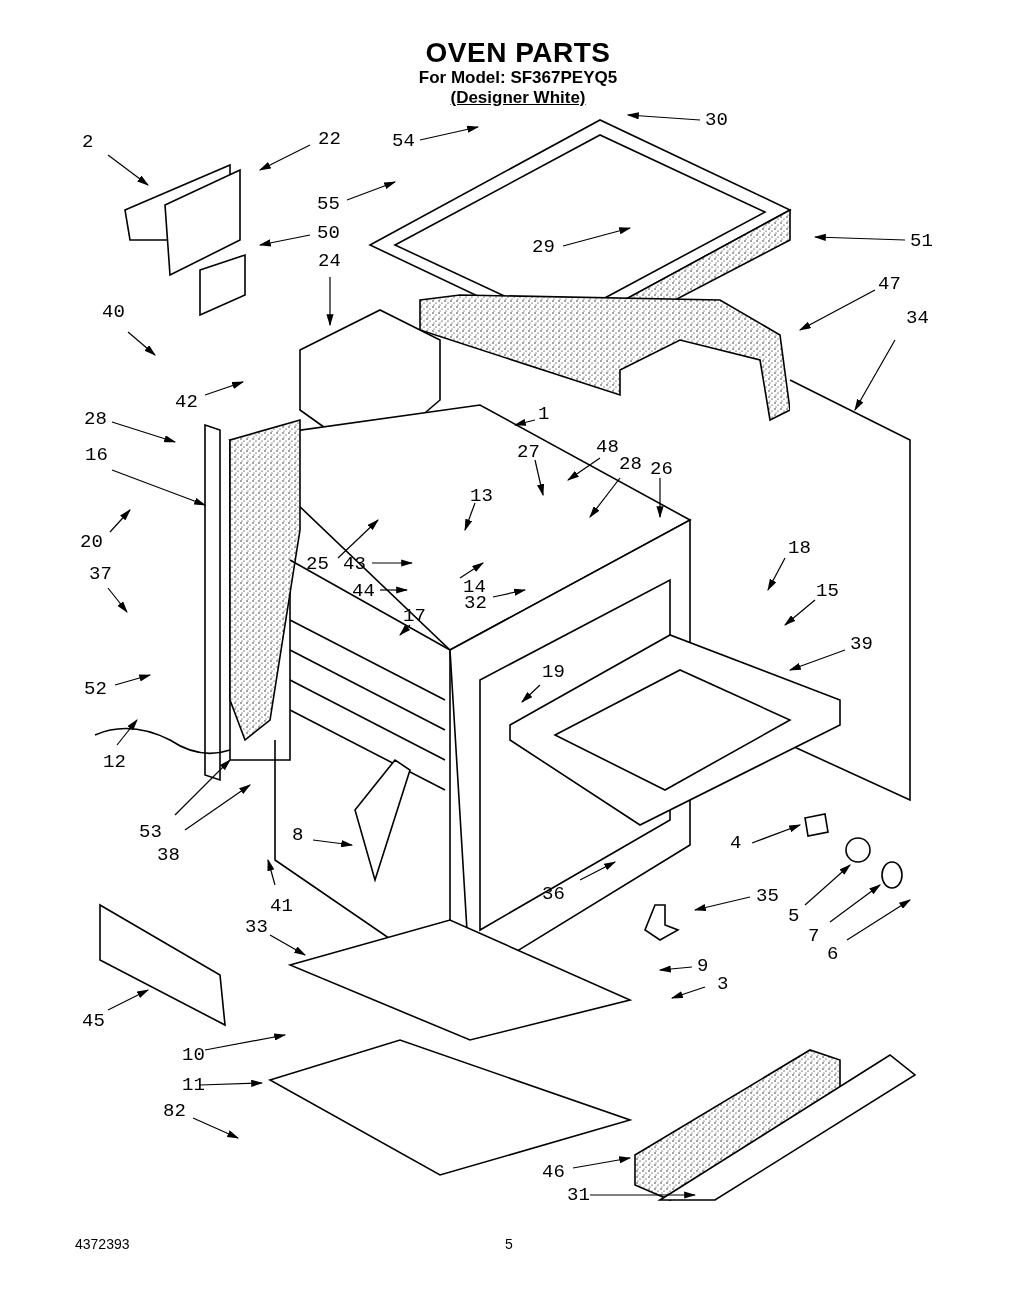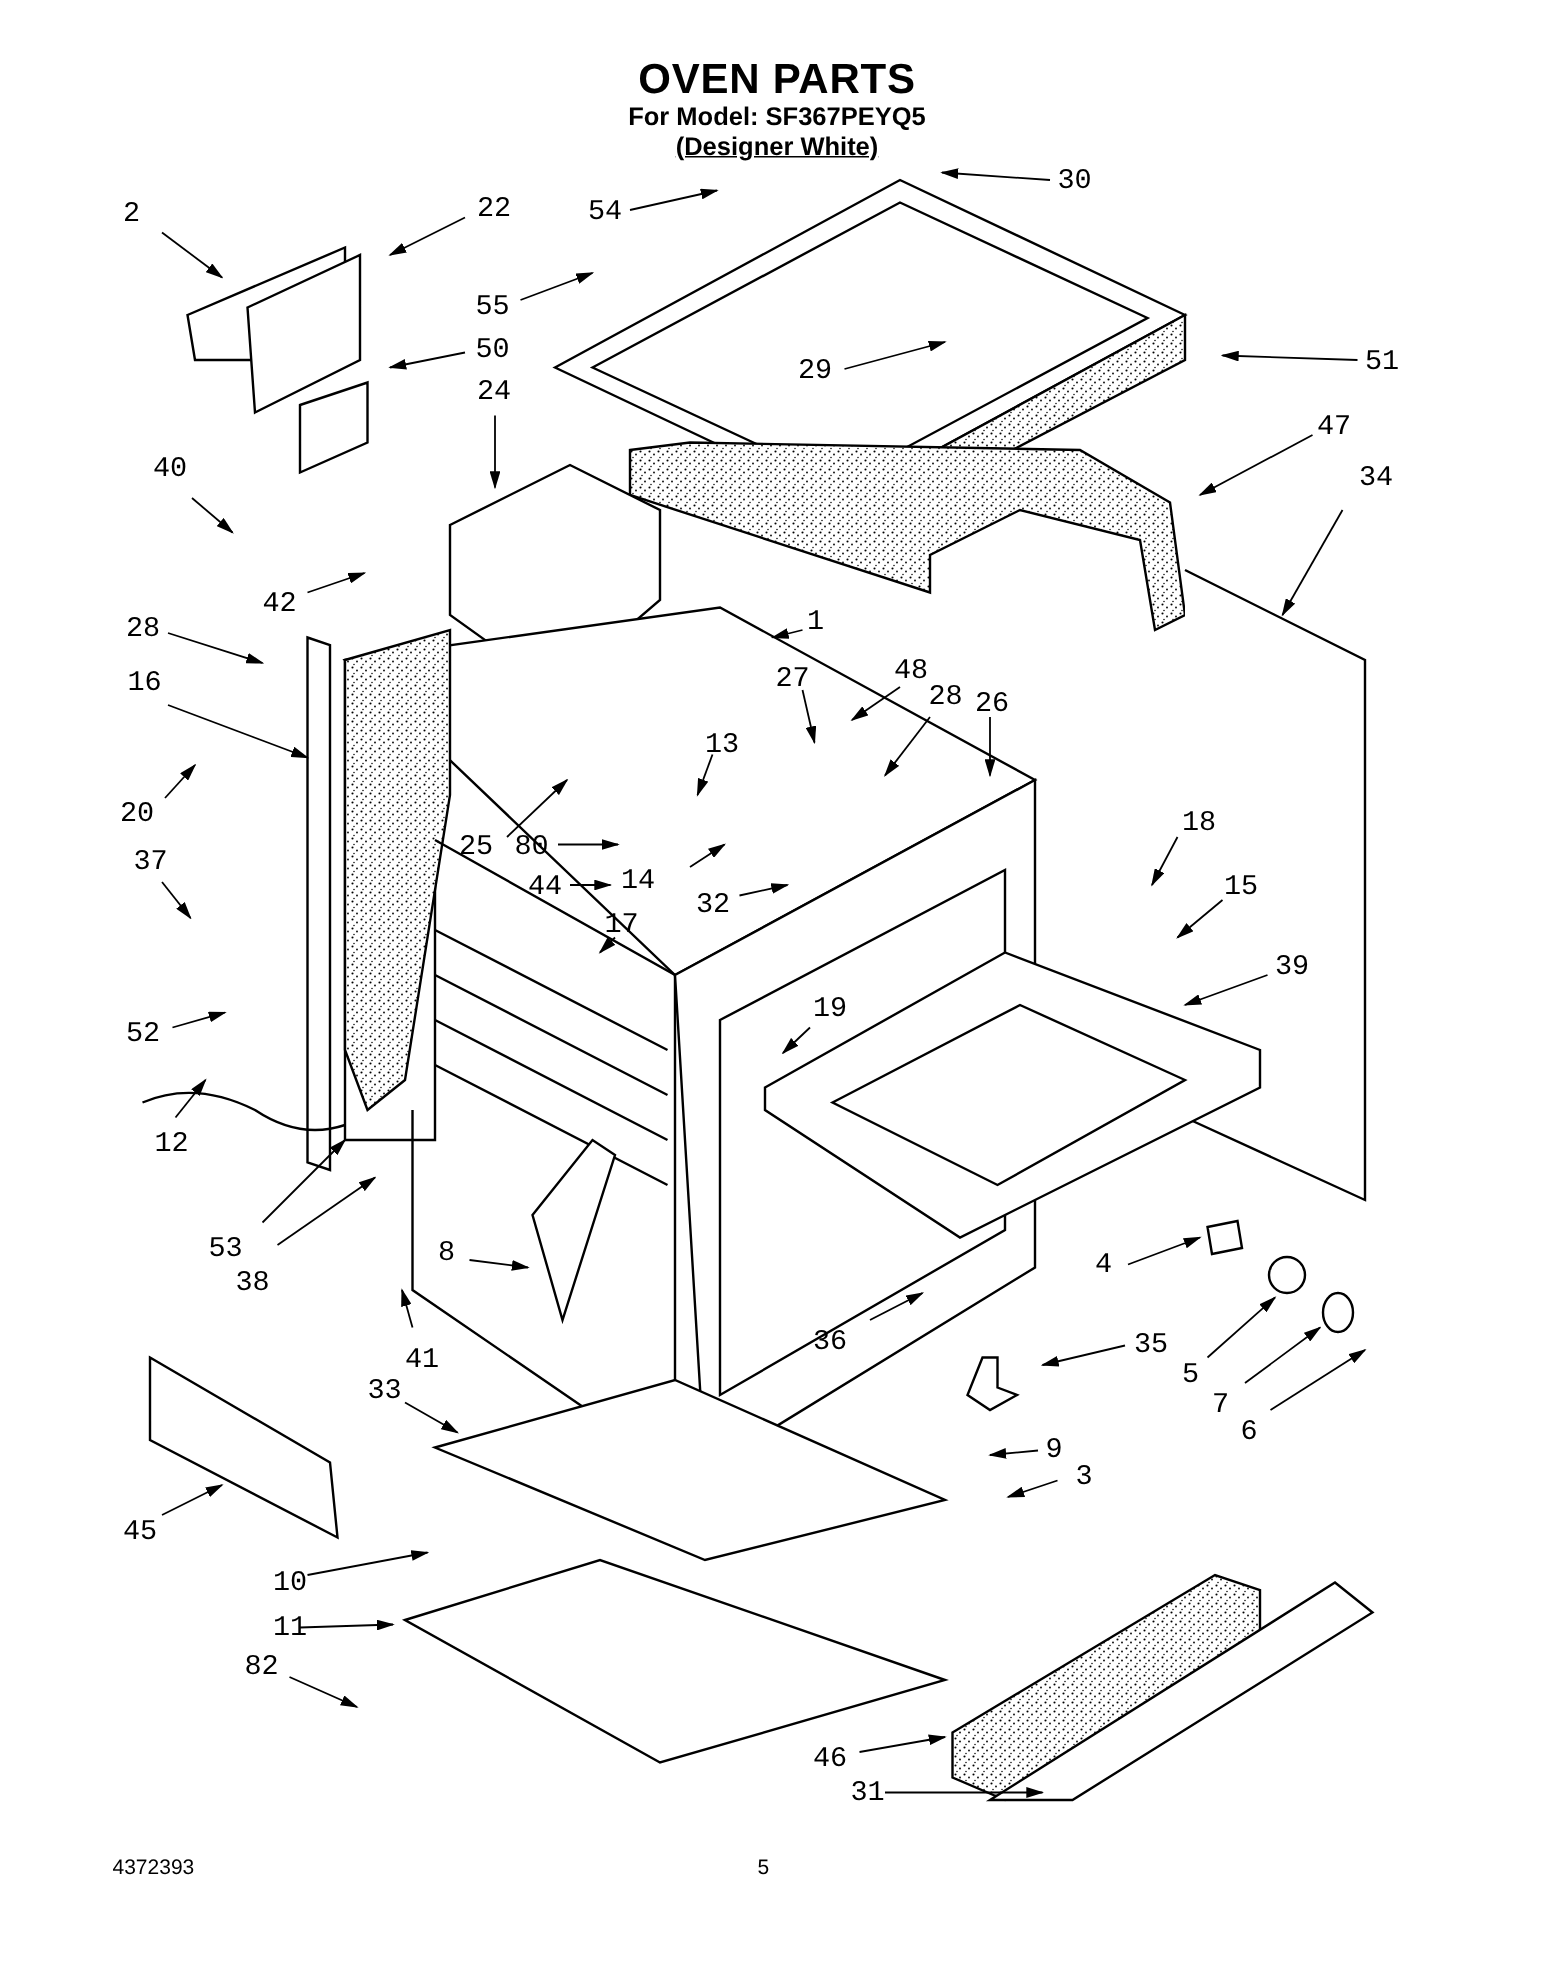--- a/index.html
+++ b/index.html
@@ -152,25 +152,25 @@
 <div class="callout" style="left:538px;top:405px">1</div>
 <div class="callout" style="left:84px;top:410px">28</div>
 <div class="callout" style="left:517px;top:443px">27</div>
 <div class="callout" style="left:596px;top:438px">48</div>
 <div class="callout" style="left:619px;top:455px">28</div>
 <div class="callout" style="left:650px;top:460px">26</div>
 <div class="callout" style="left:85px;top:446px">16</div>
 <div class="callout" style="left:470px;top:487px">13</div>
 <div class="callout" style="left:80px;top:533px">20</div>
 <div class="callout" style="left:306px;top:555px">25</div>
-<div class="callout" style="left:343px;top:555px">80</div>
+<div class="callout" style="left:343px;top:555px">43</div>
 <div class="callout" style="left:788px;top:539px">18</div>
 <div class="callout" style="left:89px;top:565px">37</div>
 <div class="callout" style="left:352px;top:582px">44</div>
-<div class="callout" style="left:414px;top:578px">14</div>
+<div class="callout" style="left:463px;top:578px">14</div>
 <div class="callout" style="left:464px;top:594px">32</div>
 <div class="callout" style="left:816px;top:582px">15</div>
 <div class="callout" style="left:403px;top:607px">17</div>
 <div class="callout" style="left:850px;top:635px">39</div>
 <div class="callout" style="left:84px;top:680px">52</div>
 <div class="callout" style="left:542px;top:663px">19</div>
 <div class="callout" style="left:103px;top:753px">12</div>
 <div class="callout" style="left:139px;top:823px">53</div>
 <div class="callout" style="left:157px;top:846px">38</div>
 <div class="callout" style="left:292px;top:826px">8</div>

